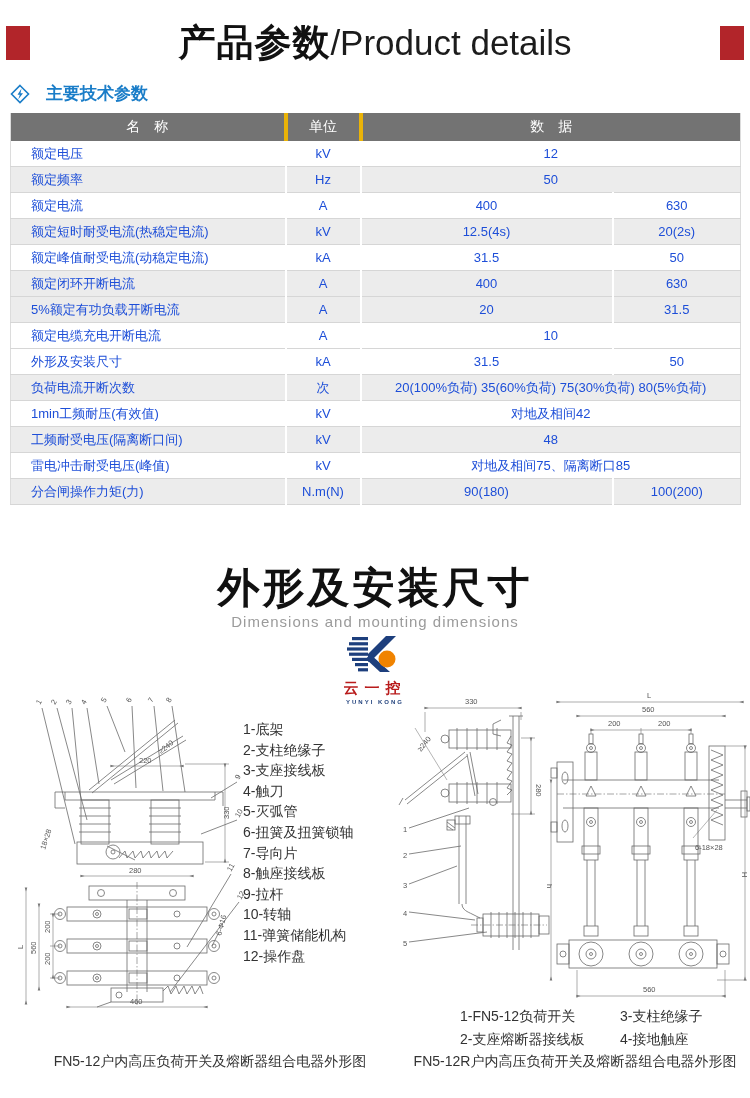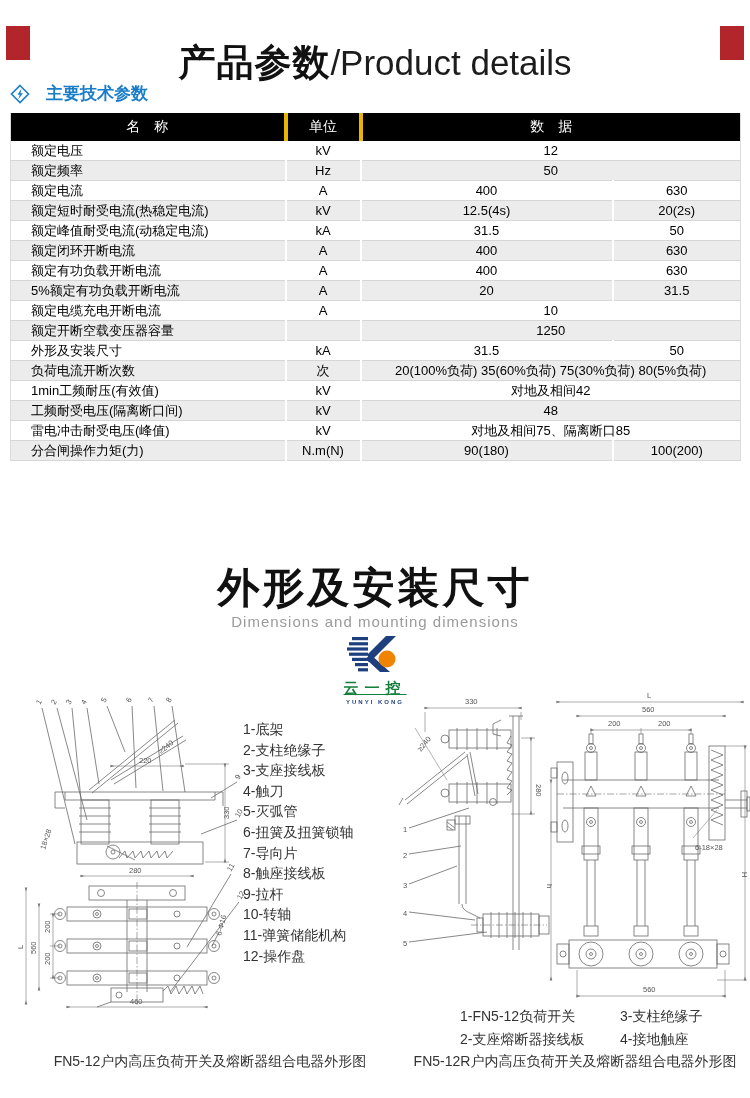--- a/index.html
+++ b/index.html
@@ -4,44 +4,44 @@
 <style>
   html,body{margin:0;padding:0;}
   body{
     width:750px;height:1098px;position:relative;background:#ffffff;
     font-family:"Liberation Sans","DejaVu Sans",sans-serif;color:#3c3c3c;overflow:hidden;
   }
   
   .corner-block{position:absolute;width:24px;height:34px;background:#b2252a;top:26px;}
   .corner-block.left{left:6px;}
   .corner-block.right{right:6px;}
-  .main-title{position:absolute;top:18px;left:0;width:750px;text-align:center;white-space:nowrap;margin-top:20px;}
+  .main-title{position:absolute;top:18px;left:0;width:750px;text-align:center;white-space:nowrap;}
   .main-title .zh{font-size:37px;font-weight:900;color:#111;letter-spacing:1px;}
   .main-title .en{font-size:35px;font-weight:300;color:#1c1c1c;}
   
   .tech-heading{position:absolute;top:82px;left:10px;display:flex;align-items:center;gap:16px;}
   .tech-heading .txt{font-size:17px;font-weight:bold;color:#1a7dc8;}
   
   table.params{position:absolute;top:113px;left:10px;width:730px;border-collapse:collapse;table-layout:fixed;
     border-left:1px solid #dcdcdc;border-right:1px solid #dcdcdc;border-bottom:1px solid #cfcfcf;}
-  table.params th{background:#000000;color:#fff;font-size:14px;font-weight:normal;height:28px;padding:0;margin-left:36px;}
+  table.params th{background:#737373;color:#fff;font-size:14px;font-weight:normal;height:28px;padding:0;margin-left:36px;}
   table.params th + th{border-left:4px solid #eab308;}
-  table.params td{height:19px;font-size:13px;color:#000000;text-align:center;padding:0 4px;
+  table.params td{height:25px;font-size:13px;color:#1d4ed8;text-align:center;padding:0 4px;
     border-bottom:1px solid #d6d6d6;overflow:hidden;white-space:nowrap;}
   table.params td.name{text-align:left;padding-left:20px;}
   table.params td + td{border-left:2px solid #ffffff;}
   table.params tr.alt td{background:#ececec;}
   
   .dim-title{position:absolute;top:560px;left:0;width:750px;text-align:center;
     font-size:42px;font-weight:900;color:#111;letter-spacing:3px;}
   .dim-subtitle{position:absolute;top:613px;left:0;width:750px;text-align:center;
     font-size:15px;color:#9b9b9b;letter-spacing:1px;}
   
   .logo{position:absolute;top:634px;left:0;width:750px;text-align:center;}
-  .logo .zh{font-size:15px;font-weight:bold;color:#15803d;letter-spacing:6px;margin-top:1px;text-decoration:underline;}
+  .logo .zh{font-size:15px;font-weight:bold;color:#b91c1c;letter-spacing:6px;margin-top:1px;}
   .logo .en{font-size:6px;font-weight:bold;color:#25457f;letter-spacing:2px;margin-top:1px;}
   
   .fig{position:absolute;}
   svg text{font-family:"Liberation Sans","DejaVu Sans",sans-serif;fill:#555;}
   .parts-list{position:absolute;left:243px;top:719px;margin:0;padding:0;list-style:none;}
   .parts-list li{font-size:14px;color:#333;line-height:20.6px;white-space:nowrap;}
   .legend{position:absolute;left:460px;top:1008px;width:270px;display:grid;
     grid-template-columns:160px 110px;row-gap:5px;}
   .legend span{font-size:14px;color:#333;white-space:nowrap;}
   .caption{position:absolute;top:1053px;font-size:14px;color:#333;text-align:center;white-space:nowrap;}
@@ -107,41 +107,30 @@
         <td class="unit">kA</td>
         <td class="val">31.5</td>
         <td class="val">50</td>
       </tr>
       <tr class="alt">
         <td class="name">额定闭环开断电流</td>
         <td class="unit">A</td>
         <td class="val">400</td>
         <td class="val">630</td>
       </tr>
-      <tr>
-        <td class="name">额定有功负载开断电流</td>
-        <td class="unit">A</td>
-        <td class="val">400</td>
-        <td class="val">630</td>
-      </tr>
       <tr class="alt">
         <td class="name">5%额定有功负载开断电流</td>
         <td class="unit">A</td>
         <td class="val">20</td>
         <td class="val">31.5</td>
       </tr>
       <tr>
         <td class="name">额定电缆充电开断电流</td>
         <td class="unit">A</td>
         <td class="val" colspan="2">10</td>
-      </tr>
-      <tr class="alt">
-        <td class="name">额定开断空载变压器容量</td>
-        <td class="unit"></td>
-        <td class="val" colspan="2">1250</td>
       </tr>
       <tr>
         <td class="name">外形及安装尺寸</td>
         <td class="unit">kA</td>
         <td class="val">31.5</td>
         <td class="val">50</td>
       </tr>
       <tr class="alt">
         <td class="name">负荷电流开断次数</td>
         <td class="unit">次</td>

